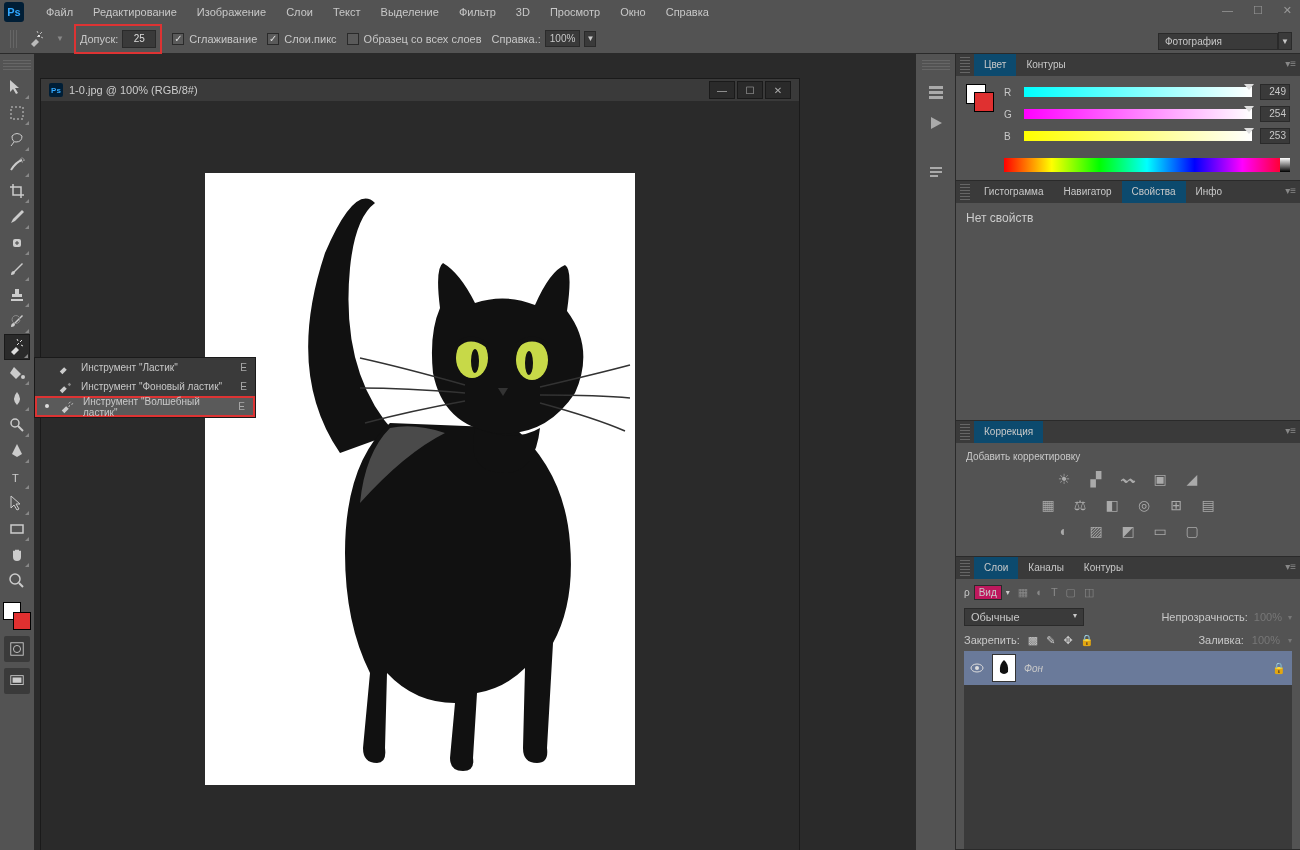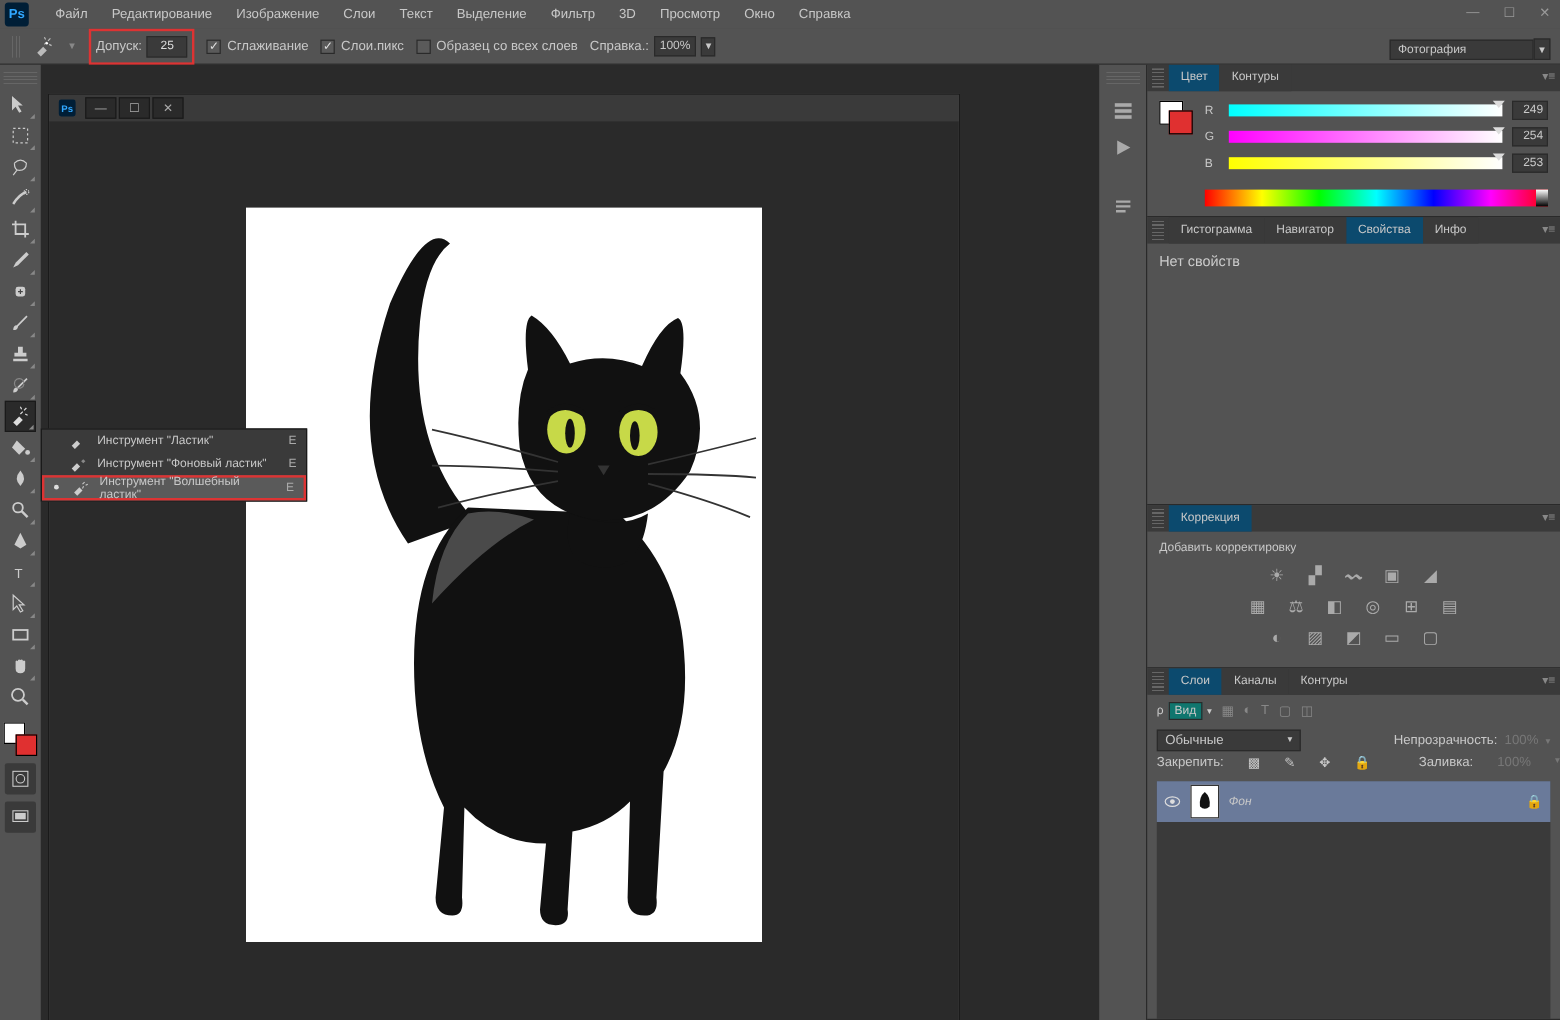--- a/index.html
+++ b/index.html
@@ -77,25 +77,25 @@
 .spectrum::after{content:"";position:absolute;right:0;top:0;bottom:0;width:10px;background:linear-gradient(0deg,#000,#fff)}
 .proppanel{height:240px;display:flex;flex-direction:column}
 .proppanel .body{flex:1;padding:8px 10px;font-size:12px;color:#ccc}
 .adjpanel .body{padding:8px 10px}
 .adjpanel .head{font-size:10px;margin-bottom:8px}
 .iconrow{display:flex;justify-content:center;gap:10px;margin-bottom:8px}
 .iconrow span{width:22px;height:18px;display:flex;align-items:center;justify-content:center;color:#aaa;font-size:14px}
 .layerspanel{flex:1;display:flex;flex-direction:column}
 .layerspanel .toolbar{height:26px;display:flex;align-items:center;padding:0 8px;gap:8px}
 .layerspanel .toolbar .dd{display:flex;align-items:center;gap:4px}
-.layerspanel .toolbar .dd .val{background:#0f766e;border:1px solid #2a2a2a;padding:1px 4px;font-size:10px}
+.layerspanel .toolbar .dd .val{background:#be185d;border:1px solid #2a2a2a;padding:1px 4px;font-size:10px}
 .layerspanel .row2{height:24px;display:flex;align-items:center;padding:0 8px;gap:6px;font-size:10px;color:#999}
 .layerspanel .row2 .dd{background:#3a3a3a;border:1px solid #2a2a2a;padding:2px 6px;width:120px}
 .layerspanel .row2 .opa{margin-left:auto}
-.layerspanel .lock{height:22px;display:flex;align-items:flex-start;padding:0 8px;gap:20px;font-size:10px;color:#999}
+.layerspanel .lock{height:22px;display:flex;align-items:center;padding:0 8px;gap:8px;font-size:10px;color:#999}
 .layerspanel .lock .spc{flex:1}
 .layerlist{flex:1;background:#3a3a3a;margin:0 8px 0 8px}
 .layer{height:34px;background:#6a7a9a;display:flex;align-items:center;padding:0 6px;gap:8px}
 .layer .eye{width:14px;height:14px}
 .layer .thumb{width:24px;height:28px;background:#fff;border:1px solid #333;display:flex;align-items:center;justify-content:center}
 .layer .nm{flex:1;font-style:italic;font-size:10px}
 .layer .lk{width:14px;color:#999}
 </style>
 </head>
 <body>
@@ -337,20 +337,21 @@
         </span>
       <span class="lbl">Инструмент "Волшебный ластик"</span>
       <span class="kb">E</span>
     </div>
   </div>
 
   <div class="canvas">
     <div class="docwin">
       <div class="dtitle">
         <span class="ps">Ps</span>
+        <span class="txt">1-0.jpg @ 100% (RGB/8#)</span>
         <div class="btns">
           <span>—</span>
           <span>☐</span>
           <span>✕</span>
         </div>
       </div>
       <div class="dbody">
         <div class="artboard">
           <svg viewBox="0 0 430 612" width="430" height="612">
 

